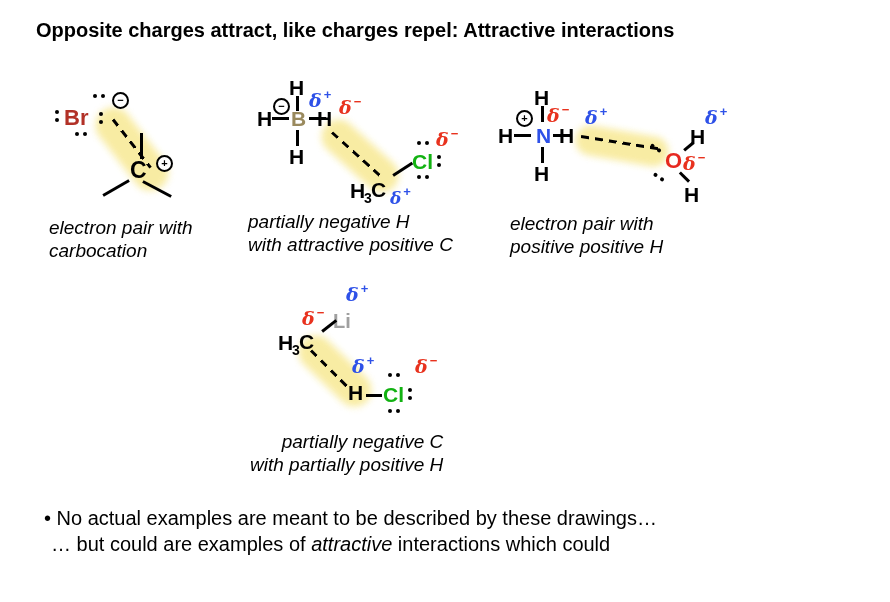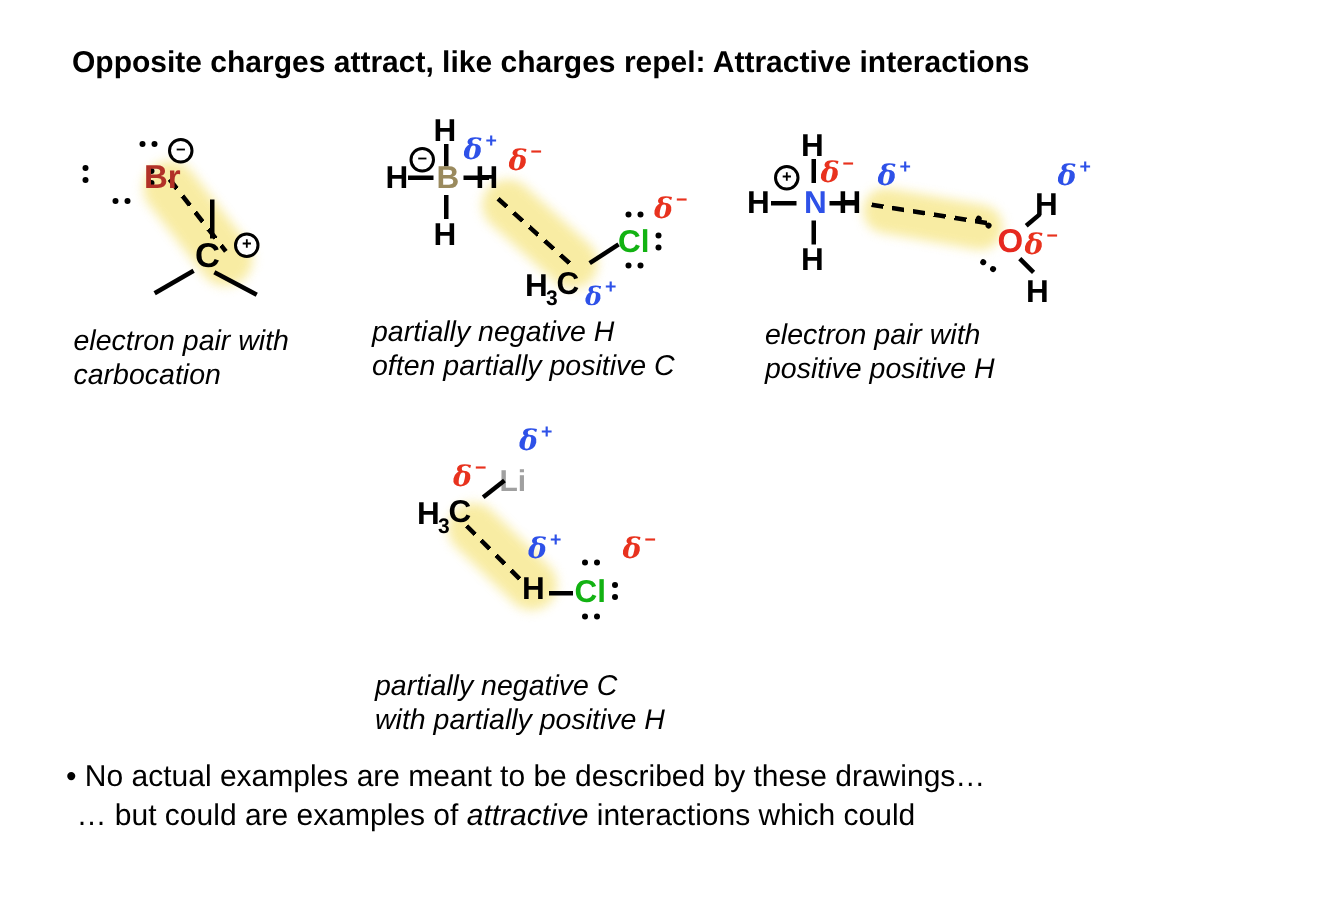--- a/index.html
+++ b/index.html
@@ -1,19 +1,19 @@
 <!DOCTYPE html>
 <html style="--br: #b23127; --boron: #9a8a5e; --nitrogen: #2e51e8; --oxygen: #e6281e; --chlorine: #12b212; --lithium: #a0a0a0; --delta-plus: #2e51e8; --delta-minus: #e8321e; --highlight: #f7e88f;"><head>
 <meta charset="utf-8">
 <style>
   html,body{margin:0;padding:0;background:#fff;}
   .canvas{position:relative;width:890px;height:602px;background:#ffffff;
           font-family:"Liberation Sans",sans-serif;overflow:hidden;}
   .title{position:absolute;left:36px;top:19px;font-size:20px;font-weight:bold;
-         color:#000;margin:12px;white-space:nowrap;}
+         color:#000;margin:0;white-space:nowrap;}
   .structure{position:absolute;left:0;top:0;width:0;height:0;}
   .atom{position:absolute;font-weight:bold;line-height:1;font-size:21px;color:#000;white-space:nowrap;}
   .sub{position:absolute;font-weight:bold;font-size:14px;color:#000;line-height:1;}
   .bond{position:absolute;height:2.6px;background:#000;transform-origin:left center;}
   .bondv{position:absolute;width:2.6px;background:#000;}
   .dash{position:absolute;height:3px;transform-origin:left center;
         background:repeating-linear-gradient(90deg,#000 0 8px,transparent 8px 14px);}
   .hl{position:absolute;background:var(--highlight,#f7e88f);border-radius:999px;
       filter:blur(3.5px);opacity:.82;}
   .lp{position:absolute;display:flex;gap:3.5px;transform-origin:left top;}
@@ -26,21 +26,21 @@
          font-family:"DejaVu Serif",serif;font-style:italic;font-weight:bold;}
   .delta .ds{font-size:13px;position:relative;top:-8px;margin-left:2px;
              font-family:"Liberation Sans",sans-serif;font-style:normal;font-weight:bold;}
   .delta.sm{font-size:17px;}
   .dp{color:var(--delta-plus,#2e51e8);}
   .dm{color:var(--delta-minus,#e8321e);}
   .cap{position:absolute;font-size:19px;line-height:23px;color:#000;white-space:nowrap;font-style:italic;}
   .footer{position:absolute;left:44px;top:506px;font-size:20px;line-height:25.5px;color:#000;}
   .footer div{white-space:nowrap;}
   .footer .ind{padding-left:7px;}
-  .c-br{color:var(--br,#b23127);margin-left:32px;} .c-b{color:var(--boron,#9a8a5e);}
+  .c-br{color:var(--br,#b23127);} .c-b{color:var(--boron,#9a8a5e);}
   .c-n{color:var(--nitrogen,#2e51e8);} .c-o{color:var(--oxygen,#e6281e);}
   .c-cl{color:var(--chlorine,#12b212);} .c-li{color:var(--lithium,#a0a0a0);}
 </style>
 </head>
 <body>
 
 <div class="canvas">
 
   <h1 class="title">Opposite charges attract, like charges repel: Attractive interactions</h1>
 
@@ -111,21 +111,21 @@
     <span class="lp v" style="left:437px;top:155px;">
         <b></b>
         <b></b>
       </span>
     <span class="lp" style="left:417px;top:175px;">
         <b></b>
         <b></b>
       </span>
     <div class="cap" style="left:248px;top:210px;">
       <div>partially negative H</div>
-      <div>often partially positive C</div>
+      <div>with attractive positive C</div>
     </div>
   </div>
 
   <div class="structure">
     <div class="hl" style="left:575px;top:131px;width:94px;height:30px;transform:rotate(10deg);"></div>
     <div class="dash" style="left:581px;top:135px;width:80px;transform:rotate(9deg);"></div>
     <div class="bondv" style="left:541px;top:106px;height:16px;"></div>
     <div class="bond" style="left:514px;top:134px;width:17px;"></div>
     <div class="bond" style="left:553px;top:134px;width:17px;"></div>
     <div class="bondv" style="left:541px;top:147px;height:16px;"></div>
@@ -180,21 +180,21 @@
       </span>
     <span class="delta dm" style="left:415px;top:357px;"><span>δ</span><span class="ds">−</span></span>
     <span class="lp v" style="left:408px;top:388px;">
         <b></b>
         <b></b>
       </span>
     <span class="lp" style="left:388px;top:409px;">
         <b></b>
         <b></b>
       </span>
-    <div class="cap" style="left:250px;top:446px;">
+    <div class="cap" style="left:250px;top:430px;text-align:right;">
       <div>partially negative C</div>
       <div>with partially positive H</div>
     </div>
   </div>
 
   <div class="footer">
     <div>• No actual examples are meant to be described by these drawings…</div>
     <div class="ind"><span>… but could are examples of </span><i>attractive</i><span> interactions which could</span></div>
   </div>
 

